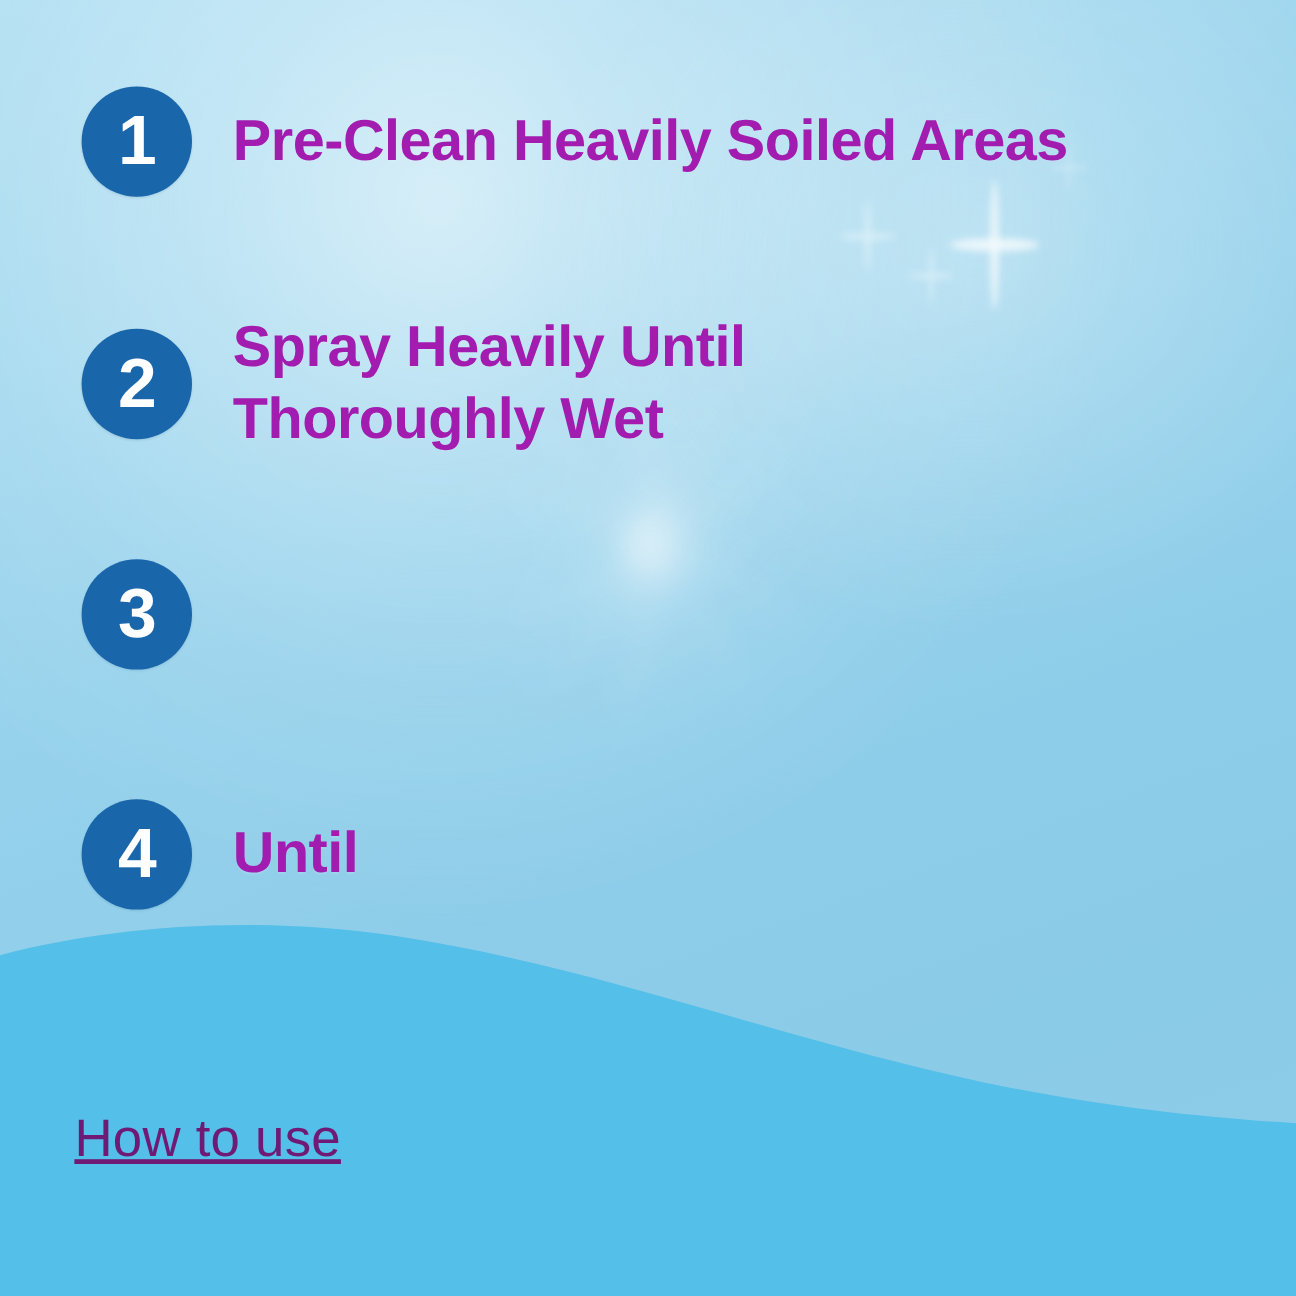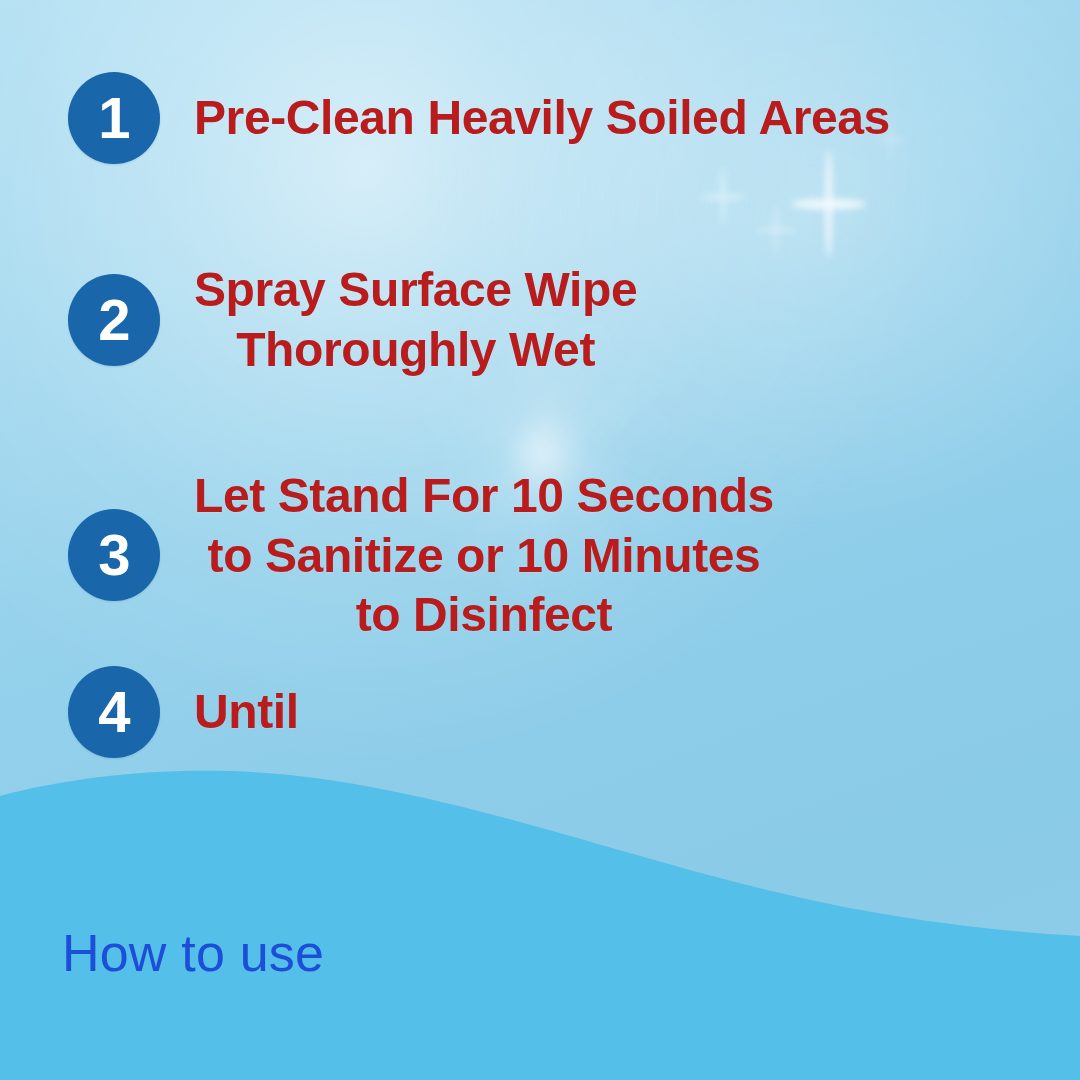--- a/index.html
+++ b/index.html
@@ -136,46 +136,46 @@
     align-items: center;
     justify-content: center;
     font-size: 58px;
     font-weight: 700;
     line-height: 1;
     letter-spacing: -1px;
     box-shadow: 0 1px 2px rgba(20,70,120,0.14);
   }
   .step-text {
     margin-left: 34px;
-    color: #b91c1c;
+    color: #a21caf;
     font-size: 48px;
     font-weight: 700;
     line-height: 1.24;
     letter-spacing: -0.4px;
     white-space: pre-line;
     text-shadow: 0 1px 1px rgba(255,255,255,0.12);
-    text-align: center;
   }
 
   
   #step-1 { top: 72px; }
   #step-2 { top: 260px; }
   #step-3 { top: 466px; }
   #step-4 { top: 666px; }
 
   
   .footer-title {
     position: absolute;
     left: 62px;
     top: 925px;
-    color: #1d4ed8;
-    font-size: 52px;
+    color: #701a75;
+    font-size: 44px;
     font-weight: 400;
     letter-spacing: 0.2px;
     line-height: 1.1;
+    text-decoration: underline;
   }
 </style>
 </head>
 <body>
 
 <div id="stage">
 
   <div class="bg-base"></div>
   <div class="bg-glow"></div>
   <div class="bg-glow-2"></div>
@@ -208,29 +208,26 @@
 
   <div class="steps">
 
     <div class="step" id="step-1">
       <div class="badge">1</div>
       <div class="step-text">Pre-Clean Heavily Soiled Areas</div>
     </div>
 
     <div class="step" id="step-2">
       <div class="badge">2</div>
-      <div class="step-text">Spray Surface Wipe
+      <div class="step-text">Spray Heavily Until
 Thoroughly Wet</div>
     </div>
 
     <div class="step" id="step-3">
       <div class="badge">3</div>
-      <div class="step-text">Let Stand For 10 Seconds
-to Sanitize or 10 Minutes
-to Disinfect</div>
     </div>
 
     <div class="step" id="step-4">
       <div class="badge">4</div>
       <div class="step-text">Until</div>
     </div>
 
   </div>
 
   <div class="footer-title">How to use</div>

